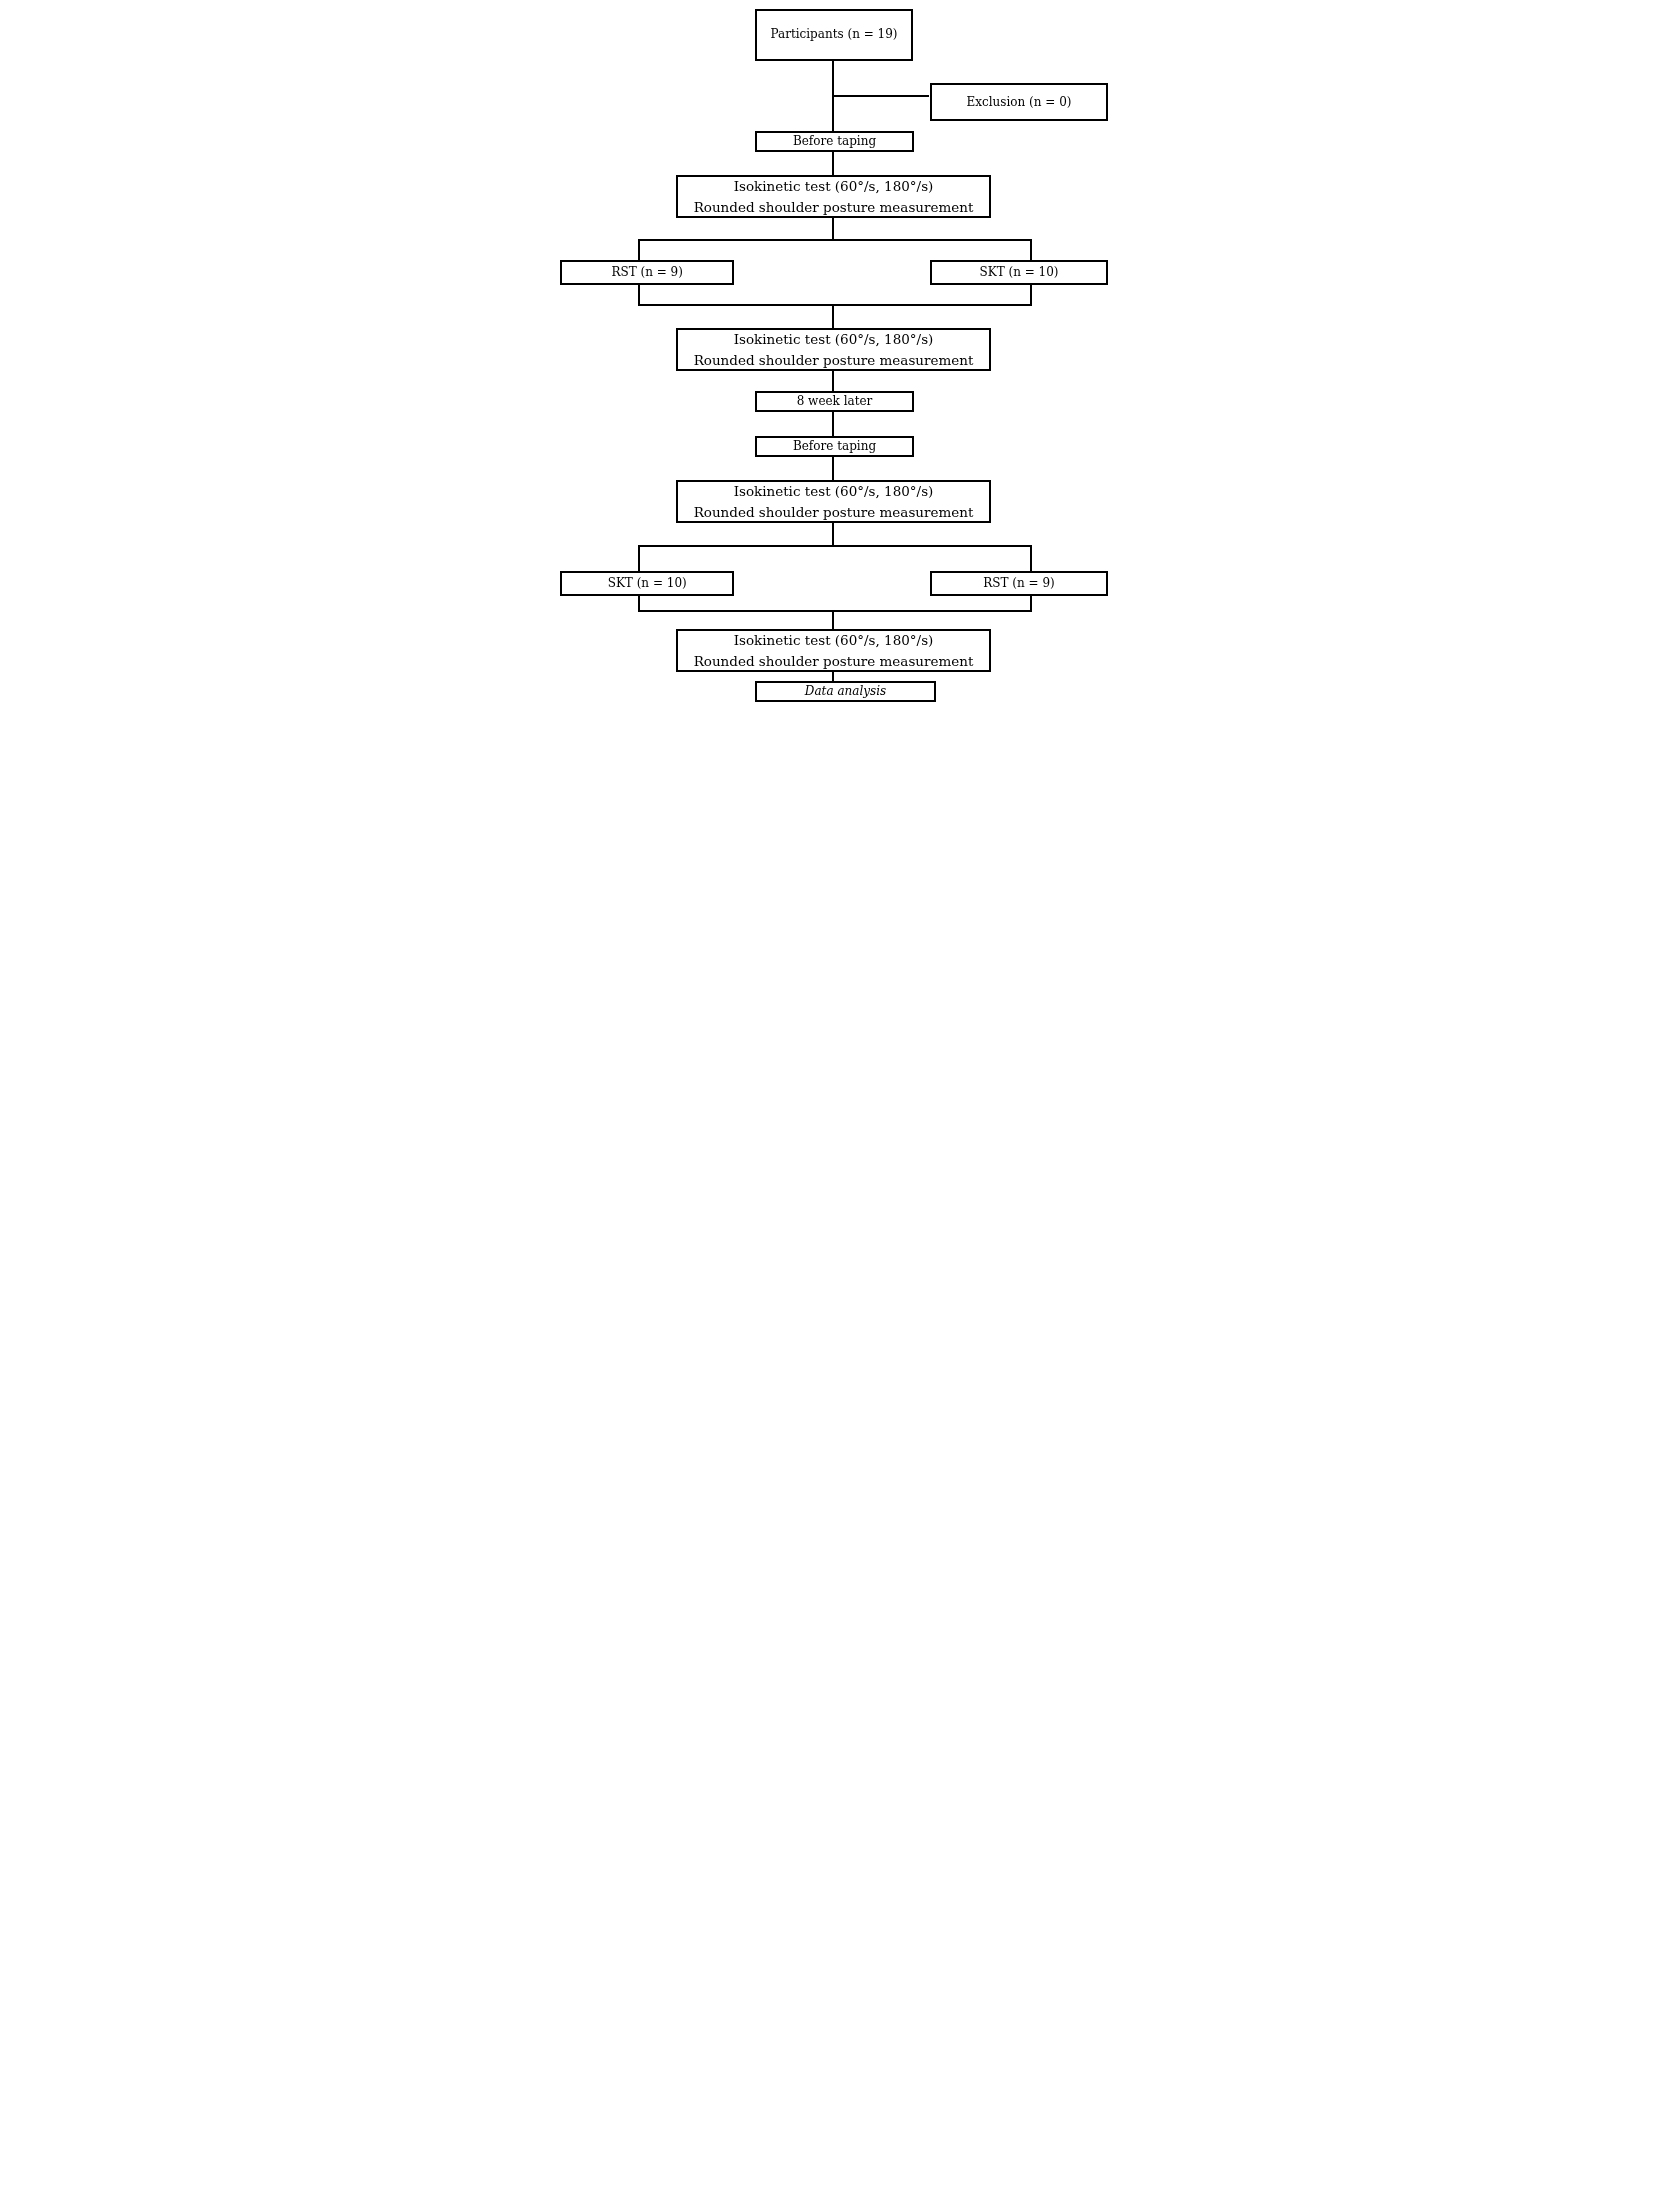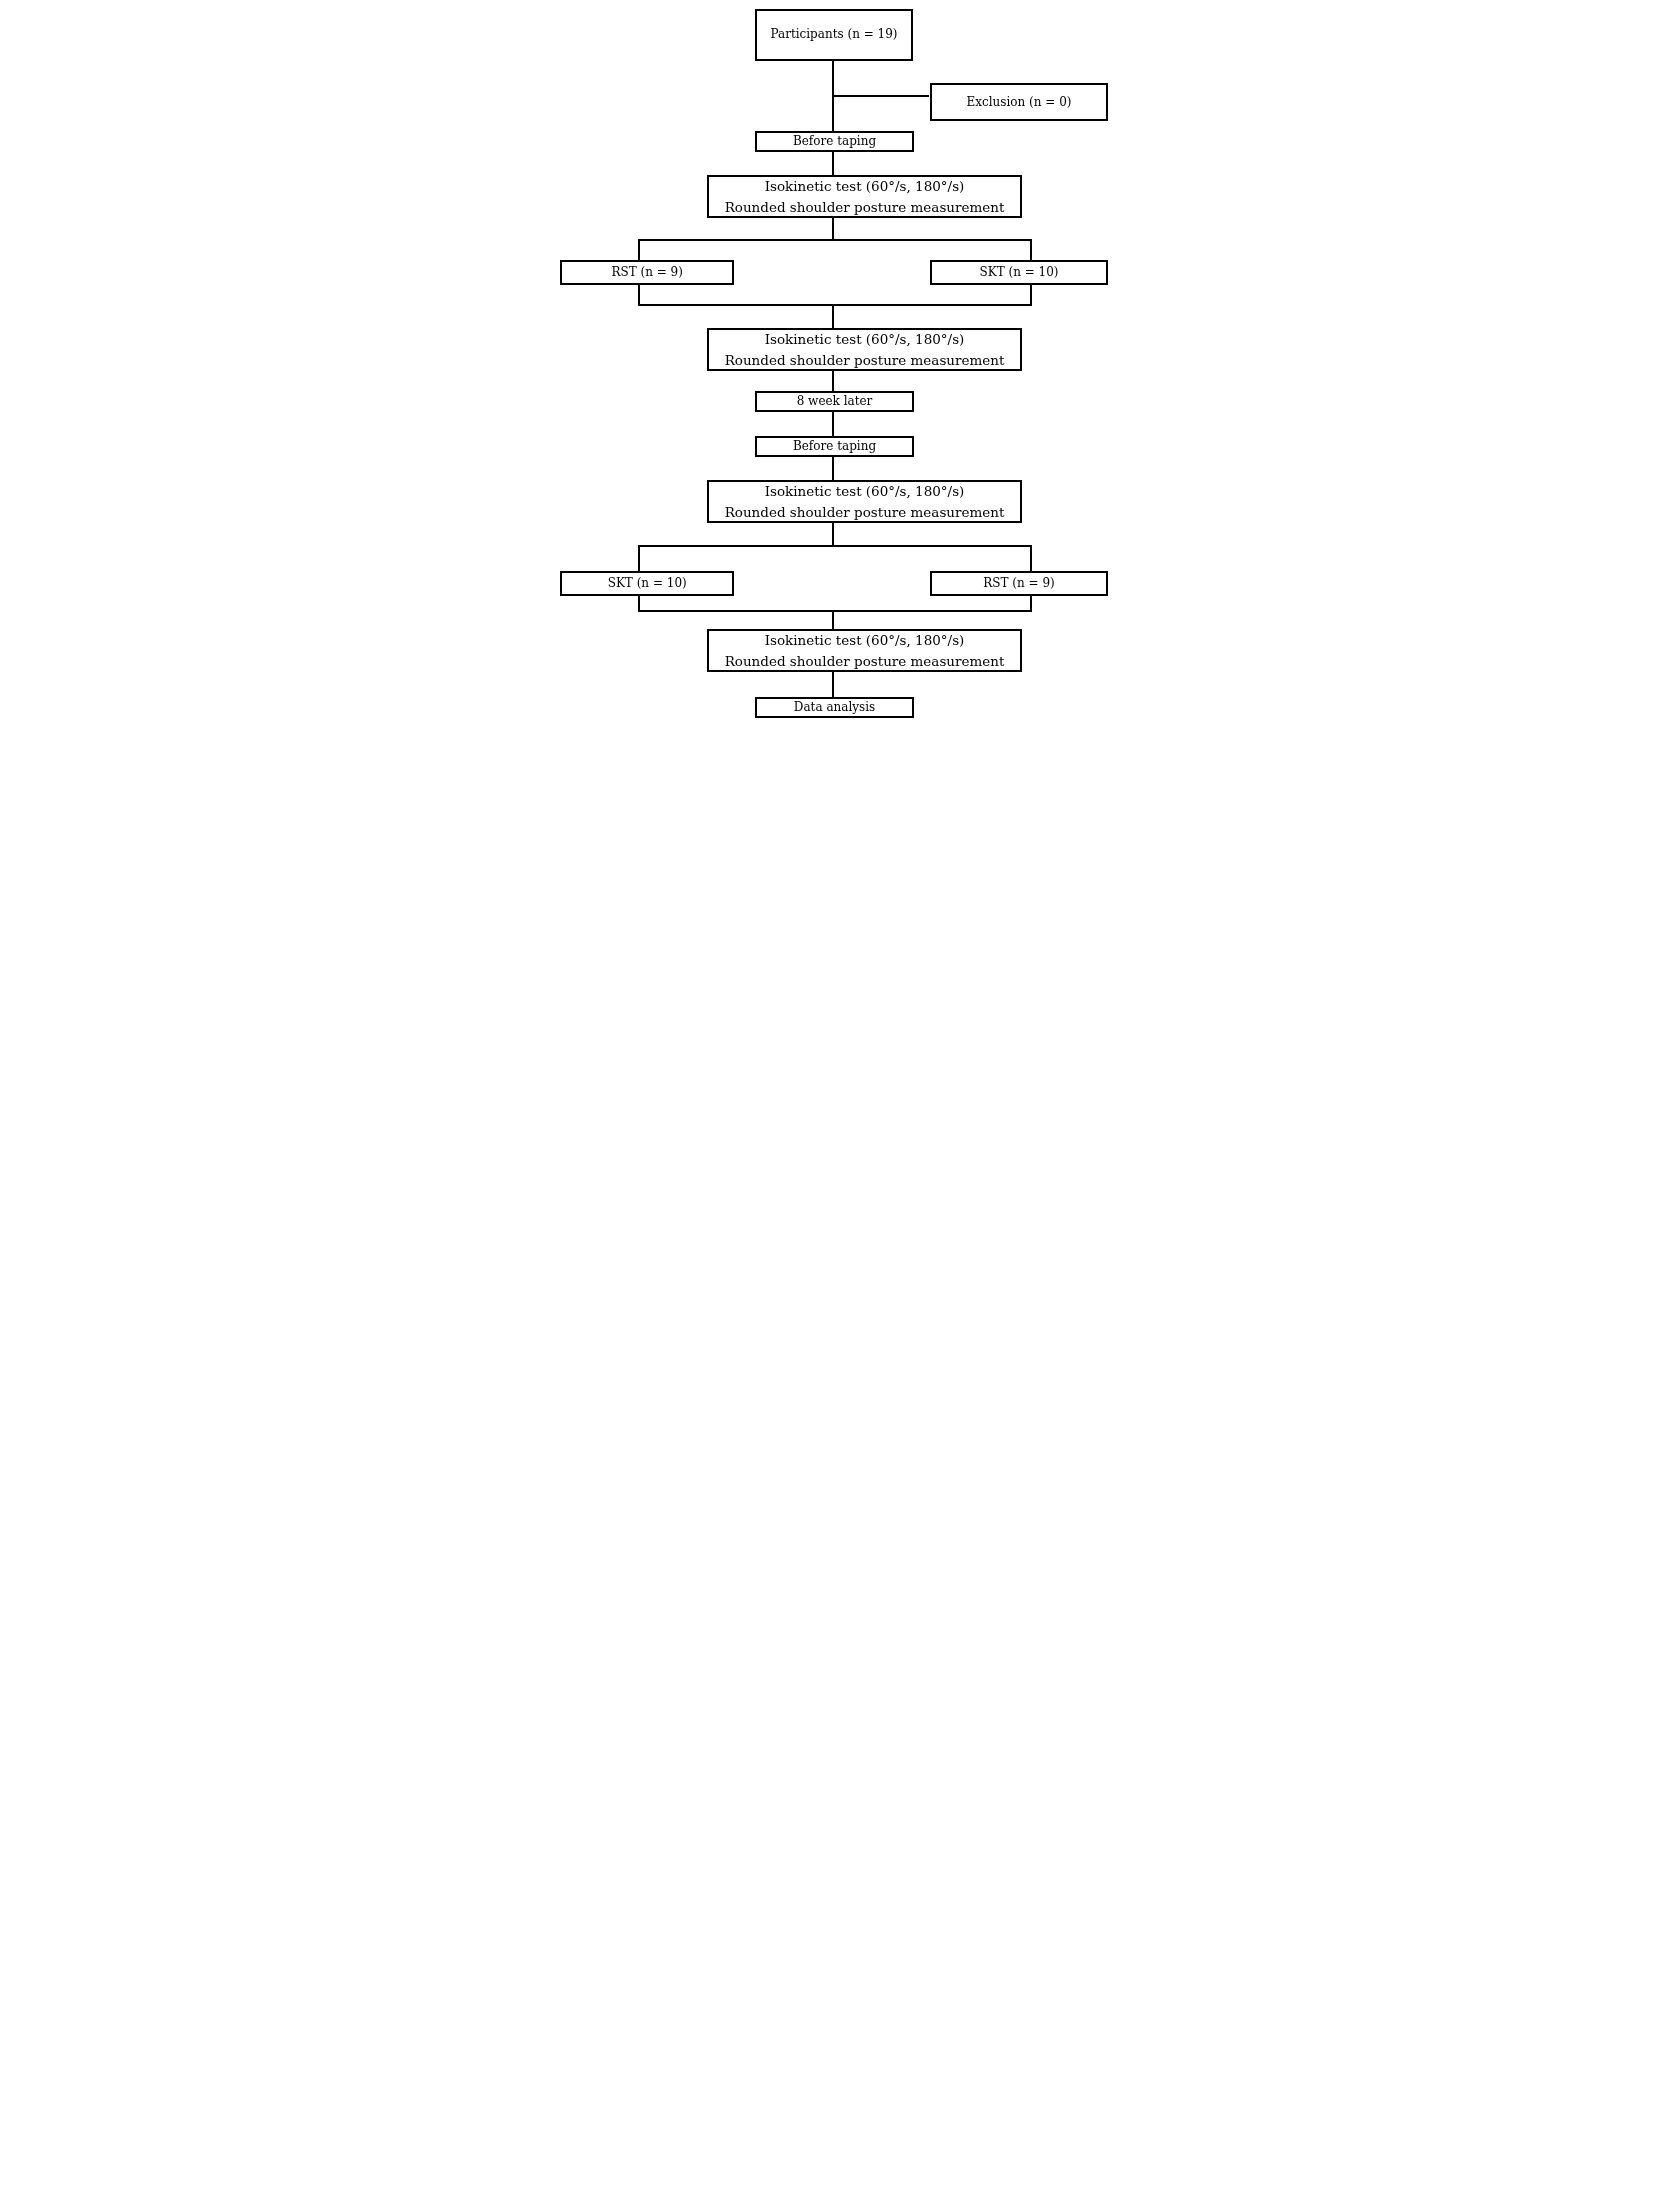--- a/index.html
+++ b/index.html
@@ -26,21 +26,20 @@
     align-items: center;
     justify-content: center;
     text-align: center;
     z-index: 2;
     font-size: 12px;
     line-height: 1.25;
     white-space: nowrap;
   }
   .box.iso {
     font-size: 13.5px;
-    margin-left: 31px;
   }
   .box.iso .iso-line {
     height: 21px;
     line-height: 21px;
   }
   .conn {
     position: absolute;
     background: #000000;
     z-index: 1;
   }
@@ -94,16 +93,16 @@
 
   <div class="box" style="left:4.2px; top:571px; width:174px; height:25px;">SKT (n = 10)</div>
 
   <div class="box" style="left:374px; top:571px; width:178px; height:25px;">RST (n = 9)</div>
 
   <div class="box iso" style="left:120px; top:629px; width:315px; height:43px;">
     <div class="iso-line">Isokinetic test (60°/s, 180°/s)</div>
     <div class="iso-line">Rounded shoulder posture measurement</div>
   </div>
 
-  <div class="box" style="left:199px; top:697px; width:159px; height:21px;">Data analysis</div>
+  <div class="box" style="left:199px; top:681px; width:181px; height:21px;font-style:italic;">Data analysis</div>
 
 </div>
 
 
 </body></html>

